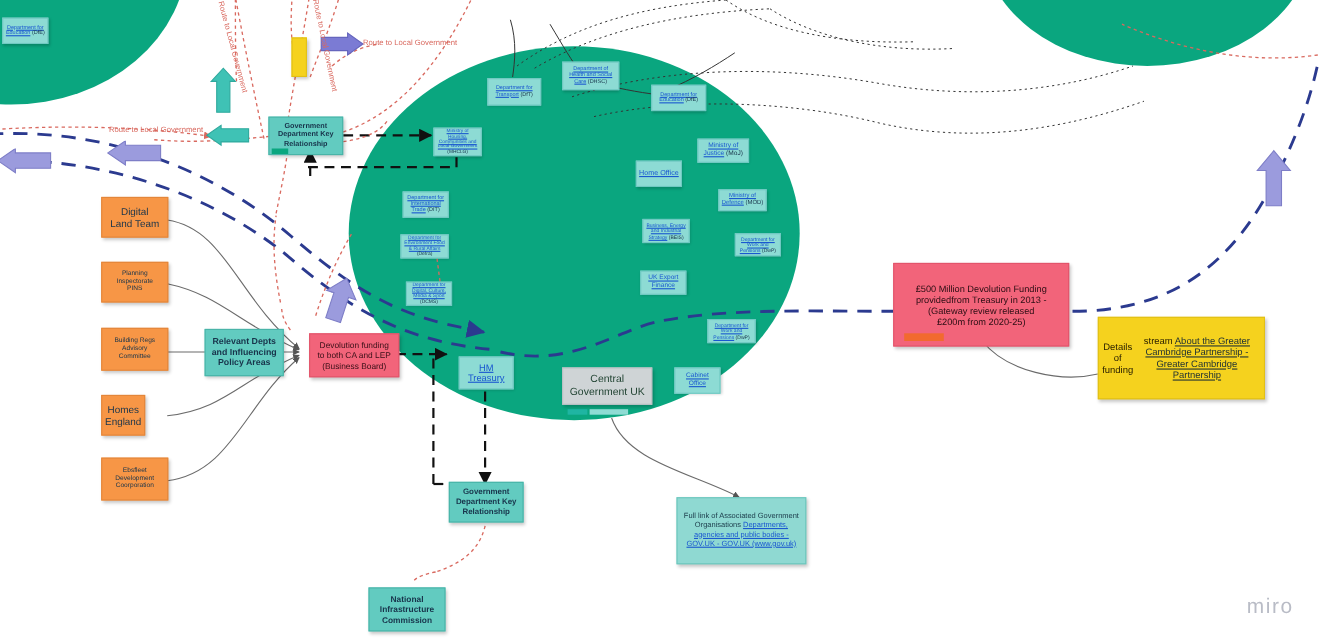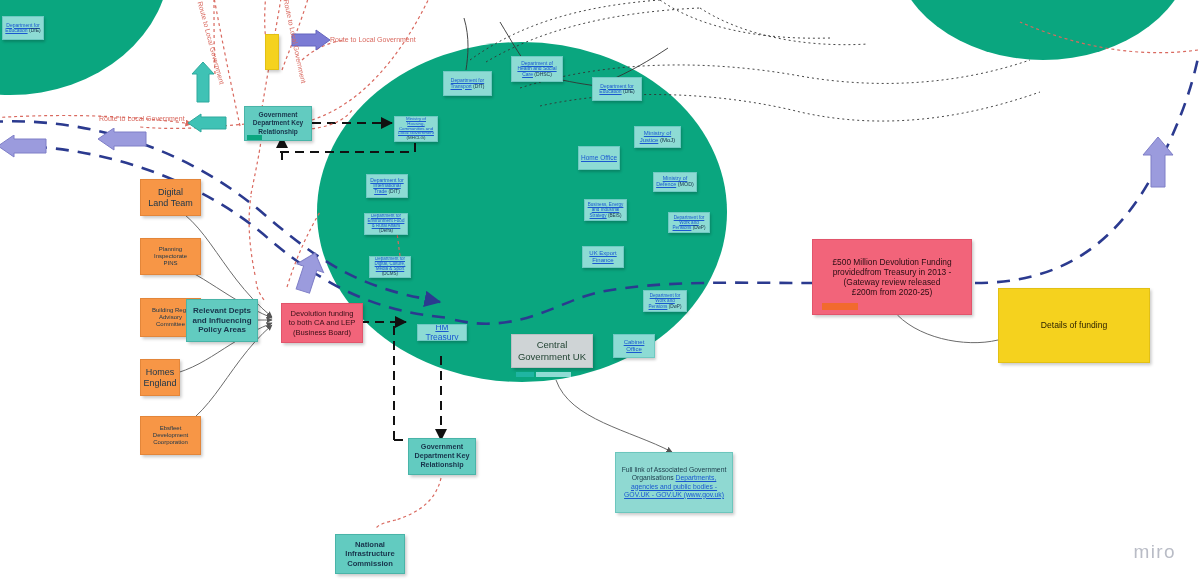--- a/index.html
+++ b/index.html
@@ -18,21 +18,21 @@
     display:flex;align-items:center;justify-content:center;
     text-align:center;
     color:#18344b;
     box-shadow:1.5px 2px 3px rgba(0,0,0,.22);
     line-height:1.22;
     padding:2px 3px;
     overflow:hidden;
   }
   .teal{background:#62cbc0;border:1px solid #49b4a8;font-weight:bold;}
   .teal-lt{background:#8fd9d2;border:1px solid #6cc6bd;}
-  .orange{background:#f79646;border:1px solid #e3863a;margin-left:48px;}
+  .orange{background:#f79646;border:1px solid #e3863a;}
   .pink{background:#f2647a;border:1px solid #e2546b;}
   .yellow{background:#f5d21e;border:1px solid #e2c015;}
   .grey{background:#cfd4d6;border:1px solid #bac0c3;}
   .link{color:#1a58d0;text-decoration:underline;}
   .ulink{color:#233;text-decoration:underline;}
 
   
   .blob{position:absolute;border-radius:50%;background:#0aa67f;}
   .blob-main{left:317px;top:42px;width:410px;height:340px;}
   .blob-tl{left:-150px;top:-175px;width:320px;height:270px;}
@@ -237,21 +237,21 @@
   </a>
 
   <a class="dept" style="left:643px;top:290px;width:44px;height:22px;font-size:4.6px;">
      <span><u>Department for Work and Pensions</u><span class="sfx"> (DwP)</span></span>
   </a>
 
   <a class="dept" style="left:613px;top:334px;width:42px;height:24px;font-size:6px;">
      <span><u>Cabinet Office</u></span>
   </a>
 
-  <a class="dept" style="left:417px;top:324px;width:50px;height:17px;font-size:8.5px;">
+  <a class="dept" style="left:417px;top:324px;width:50px;height:30px;font-size:8.5px;">
      <span><u>HM Treasury</u></span>
   </a>
 
   <div class="note orange" style="left:92px;top:179px;width:61px;height:37px;font-size:9px;white-space:pre-line;">Digital
 Land Team</div>
 
   <div class="note orange" style="left:92px;top:238px;width:61px;height:37px;font-size:6px;white-space:pre-line;">Planning
 Inspectorate
 PINS</div>
 
@@ -293,20 +293,23 @@
   <div class="hl-bar" style="left:536px;top:372px;width:35px;background:#8fdcd4;"></div>
 
   <div class="note pink" style="left:812px;top:239px;width:160px;height:76px;font-size:8.4px;white-space:pre-line;color:#2a0d13;">£500 Million Devolution Funding
 providedfrom Treasury in 2013 -
 (Gateway review released
 £200m from 2020-25)</div>
   <div class="hl-bar" style="left:822px;top:303px;width:36px;height:7px;background:#f26a2e;"></div>
 
   <div class="note yellow" style="left:998px;top:288px;width:152px;height:75px;font-size:8.6px;color:#2c2200;">
     <span>Details of funding</span>
+    <span>
+      <span>stream </span><span class="ulink">About the Greater Cambridge Partnership - Greater Cambridge Partnership</span>
+    </span>
   </div>
 
   <div class="note teal-lt" style="left:615px;top:452px;width:118px;height:61px;font-size:6.8px;color:#1b3b4a;">
     <span>
       <span>Full link of Associated Government Organisations </span><span class="link">Departments, agencies and public bodies - GOV.UK - GOV.UK (www.gov.uk)</span>
     </span>
   </div>
 
   <div class="miro">miro</div>
 </div>

